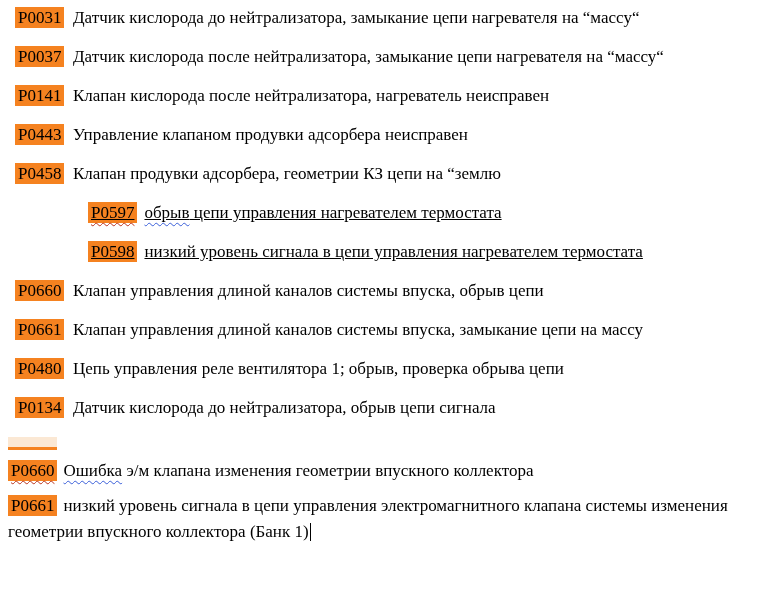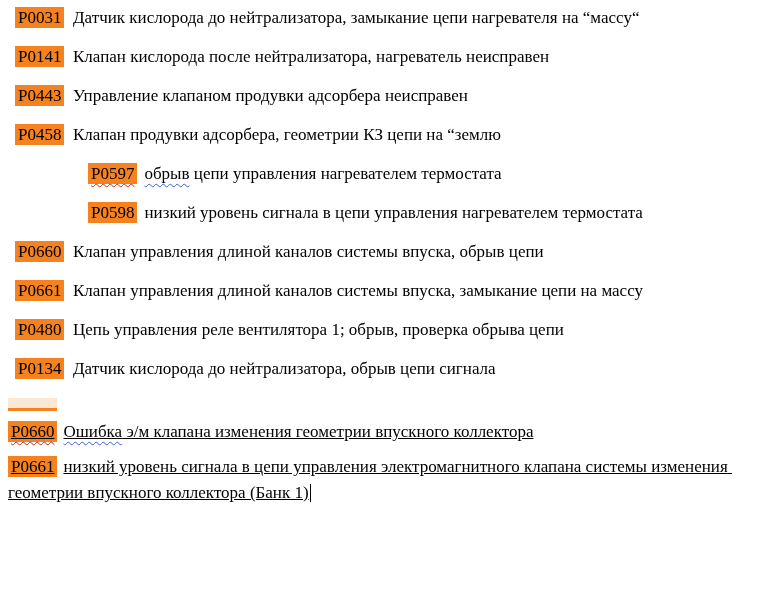--- a/index.html
+++ b/index.html
@@ -41,20 +41,21 @@
     padding: 1px 3px;
   }
   .desc {
     white-space: pre-wrap;
   }
   
   .dtc-list .row.indent {
     display: block;
     padding-left: 88px;
     margin-top: 4px;
+    text-decoration: underline;
   }
   .row.indent .code { margin-right: 7px; }
 
   
   .sp-red {
     text-decoration-line: underline;
     text-decoration-style: wavy;
     text-decoration-color: var(--c-spell-wavy, #c00000);
     text-decoration-thickness: 1px;
     text-underline-offset: 4px;
@@ -79,21 +80,20 @@
 
   
   .notes {
     margin-top: 8px;
     padding: 0 6px 0 8px;
     line-height: 26px;
   }
   .note {
     margin-bottom: 9px;
     white-space: normal;
-    text-decoration: underline;
   }
   .note .code { margin-right: 6px; }
   .note .desc, .note .gw-blue { white-space: pre-wrap; }
 
   .caret {
     display: inline-block;
     width: 1.5px;
     height: 18px;
     background: #000000;
     vertical-align: text-bottom;
@@ -101,20 +101,24 @@
   }
 </style>
 </head>
 <body>
 
 <div class="doc">
   <div class="dtc-list" id="dtc-list">
       <div class="row">
         <span class="code-cell"><span class="code">P0031</span></span>
         <span class="desc">Датчик кислорода до нейтрализатора, замыкание цепи нагревателя на “массу“</span>
+      </div>
+      <div class="row">
+        <span class="code-cell"><span class="code">P0037</span></span>
+        <span class="desc">Датчик кислорода после нейтрализатора, замыкание цепи нагревателя на “массу“</span>
       </div>
       <div class="row">
         <span class="code-cell"><span class="code">P0141</span></span>
         <span class="desc">Клапан кислорода после нейтрализатора, нагреватель неисправен</span>
       </div>
       <div class="row">
         <span class="code-cell"><span class="code">P0443</span></span>
         <span class="desc">Управление клапаном продувки адсорбера неисправен</span>
       </div>
       <div class="row">

